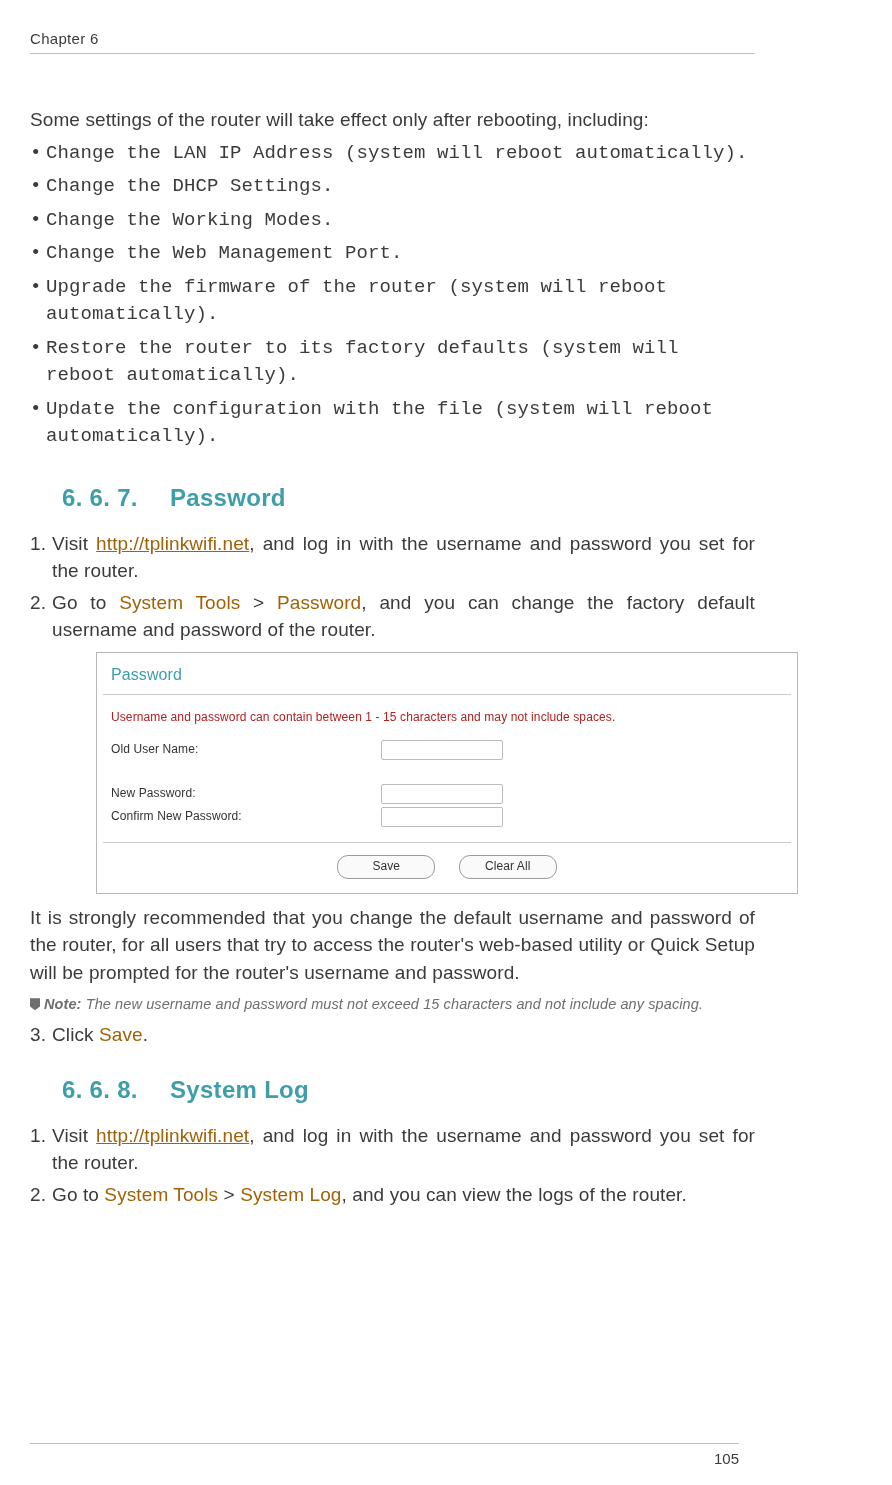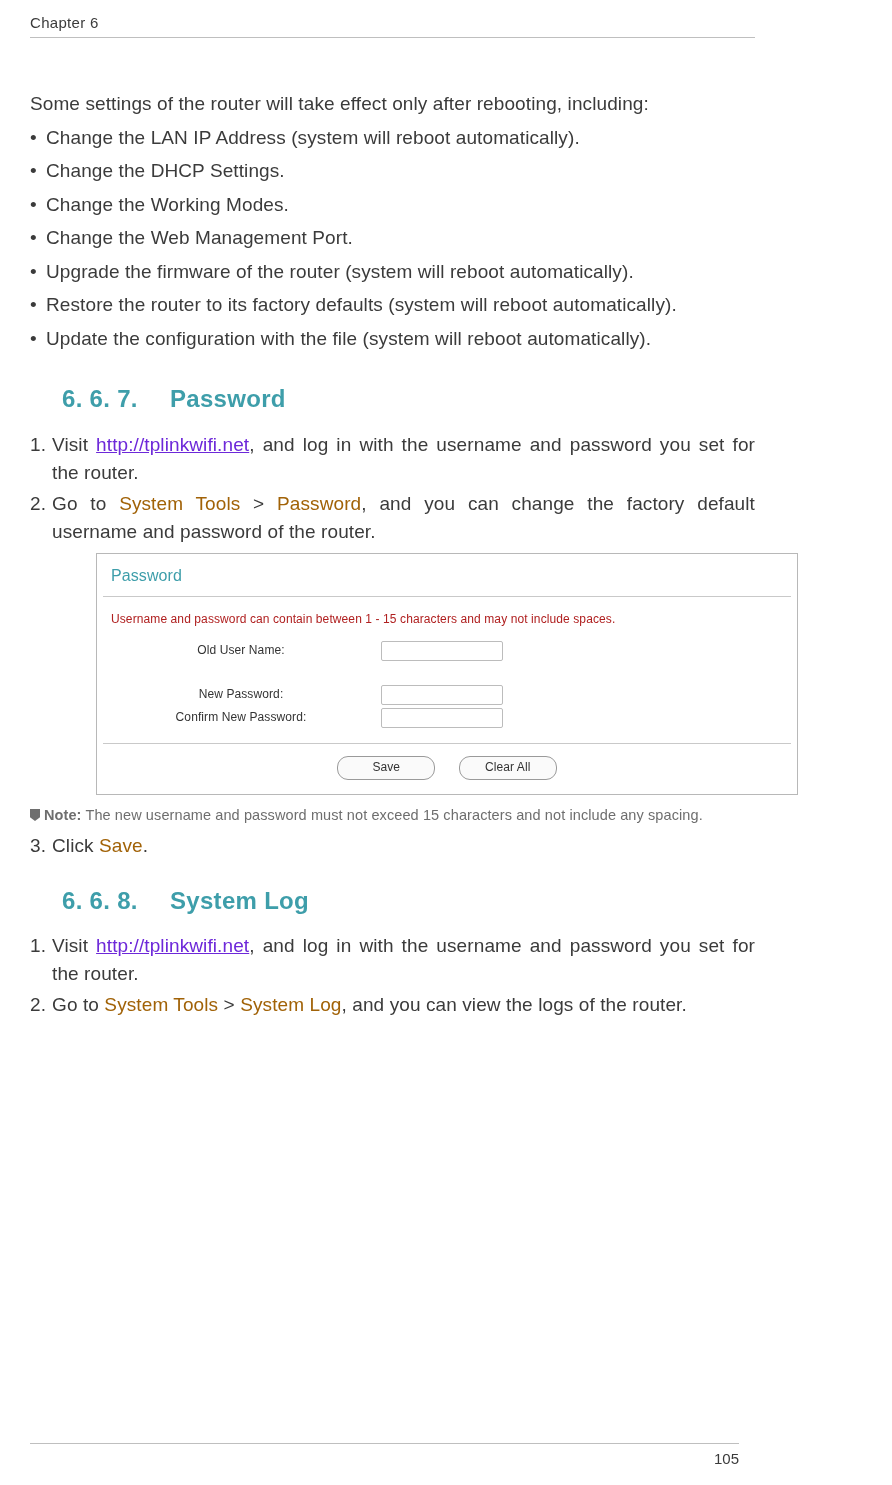--- a/index.html
+++ b/index.html
@@ -8,21 +8,21 @@
     width: 892px;
     background: #fff;
     font-family: Arial, Helvetica, sans-serif;
     color: #3b3b3b;
   }
   .page {
     width: 785px;
     height: 1485px;
     position: relative;
     box-sizing: border-box;
-    padding: 0 30px;
+    padding: 16px 30px;
   }
   .header {
     display: flex;
     justify-content: space-between;
     align-items: baseline;
     border-bottom: 1px solid #bfbfbf;
     padding: 14px 0 6px 0;
   }
   .chapter {
     font-size: 15px;
@@ -34,20 +34,21 @@
     font-size: 19px;
     line-height: 1.45;
     color: #3b3b3b;
     letter-spacing: 0.1px;
   }
   .intro { margin-bottom: 6px; }
   ul.bullets {
     list-style: none;
     padding: 0;
     margin: 0 0 30px 0;
+    font-family: Liberation Mono, monospace;
   }
   ul.bullets li {
     margin: 6px 0;
     padding-left: 16px;
     position: relative;
   }
   ul.bullets li::before {
     content: "•";
     position: absolute;
     left: 0;
@@ -70,21 +71,21 @@
     margin: 4px 0;
     padding-left: 22px;
     position: relative;
     text-align: justify;
   }
   ol.steps li .marker {
     position: absolute;
     left: 0;
     top: 0;
   }
-  a.link { color: #6d28d9; text-decoration: underline; }
+  a.link { color: #a16207; text-decoration: underline; }
   .teal { color: #a16207; }
   .screenshot-wrap {
     margin: 8px 0 10px 66px;
   }
   .password-box {
     width: 700px;
     border: 1px solid #b8b8b8;
     font-family: Arial, sans-serif;
     font-size: 12px;
     background: #fff;
@@ -102,21 +103,21 @@
     letter-spacing: 0.1px;
   }
   .pb-form { padding: 2px 14px 12px 14px; }
   .pb-row {
     display: flex;
     align-items: center;
     margin: 3px 0;
   }
   .pb-label {
     width: 260px;
-    text-align: center;
+    text-align: left;
     padding-right: 10px;
     color: #333;
     font-size: 12px;
   }
   .pb-input {
     width: 120px;
     height: 18px;
     border: 1px solid #bcbcbc;
     border-radius: 2px;
     background: #fff;
@@ -133,21 +134,21 @@
     line-height: 20px;
     font-size: 12px;
     border: 1px solid #9a9a9a;
     border-radius: 11px;
     margin: 0 10px;
     background: #fafafa;
     color: #333;
     text-align: center;
   }
   .para { margin: 6px 0; text-align: justify; }
-  .note-line { font-size: 14.5px; color: #6e6e6e; margin: 8px 0 6px 0; }
+  .note-line { font-size: 14.5px; color: #6e6e6e; margin: 8px 0 6px 0; font-style: italic; }
   .note-icon {
     display: inline-block;
     width: 10px; height: 12px;
     background: #6e6e6e;
     clip-path: polygon(0 0, 100% 0, 100% 70%, 50% 100%, 0 70%);
     vertical-align: -1px;
     margin-right: 4px;
   }
   .footer {
     position: absolute;
@@ -220,20 +221,21 @@
           </div>
         </div>
         <hr class="pb-hr">
         <div class="pb-buttons">
           <span class="pb-btn">Save</span>
           <span class="pb-btn">Clear All</span>
         </div>
       </div>
     </div>
 
+    <div class="para">It is strongly recommended that you change the default username and password of the router, for all users that try to access the router's web-based utility or Quick Setup will be prompted for the router's username and password.</div>
 
     <div class="note-line">
       <span class="note-icon"></span><b>Note:</b><span> The new username and password must not exceed 15 characters and not include any spacing.</span>
     </div>
 
     <ol class="steps">
       <li>
         <span class="marker">3.</span>
         <span>Click </span><span class="teal">Save</span><span>.</span>
       </li>

